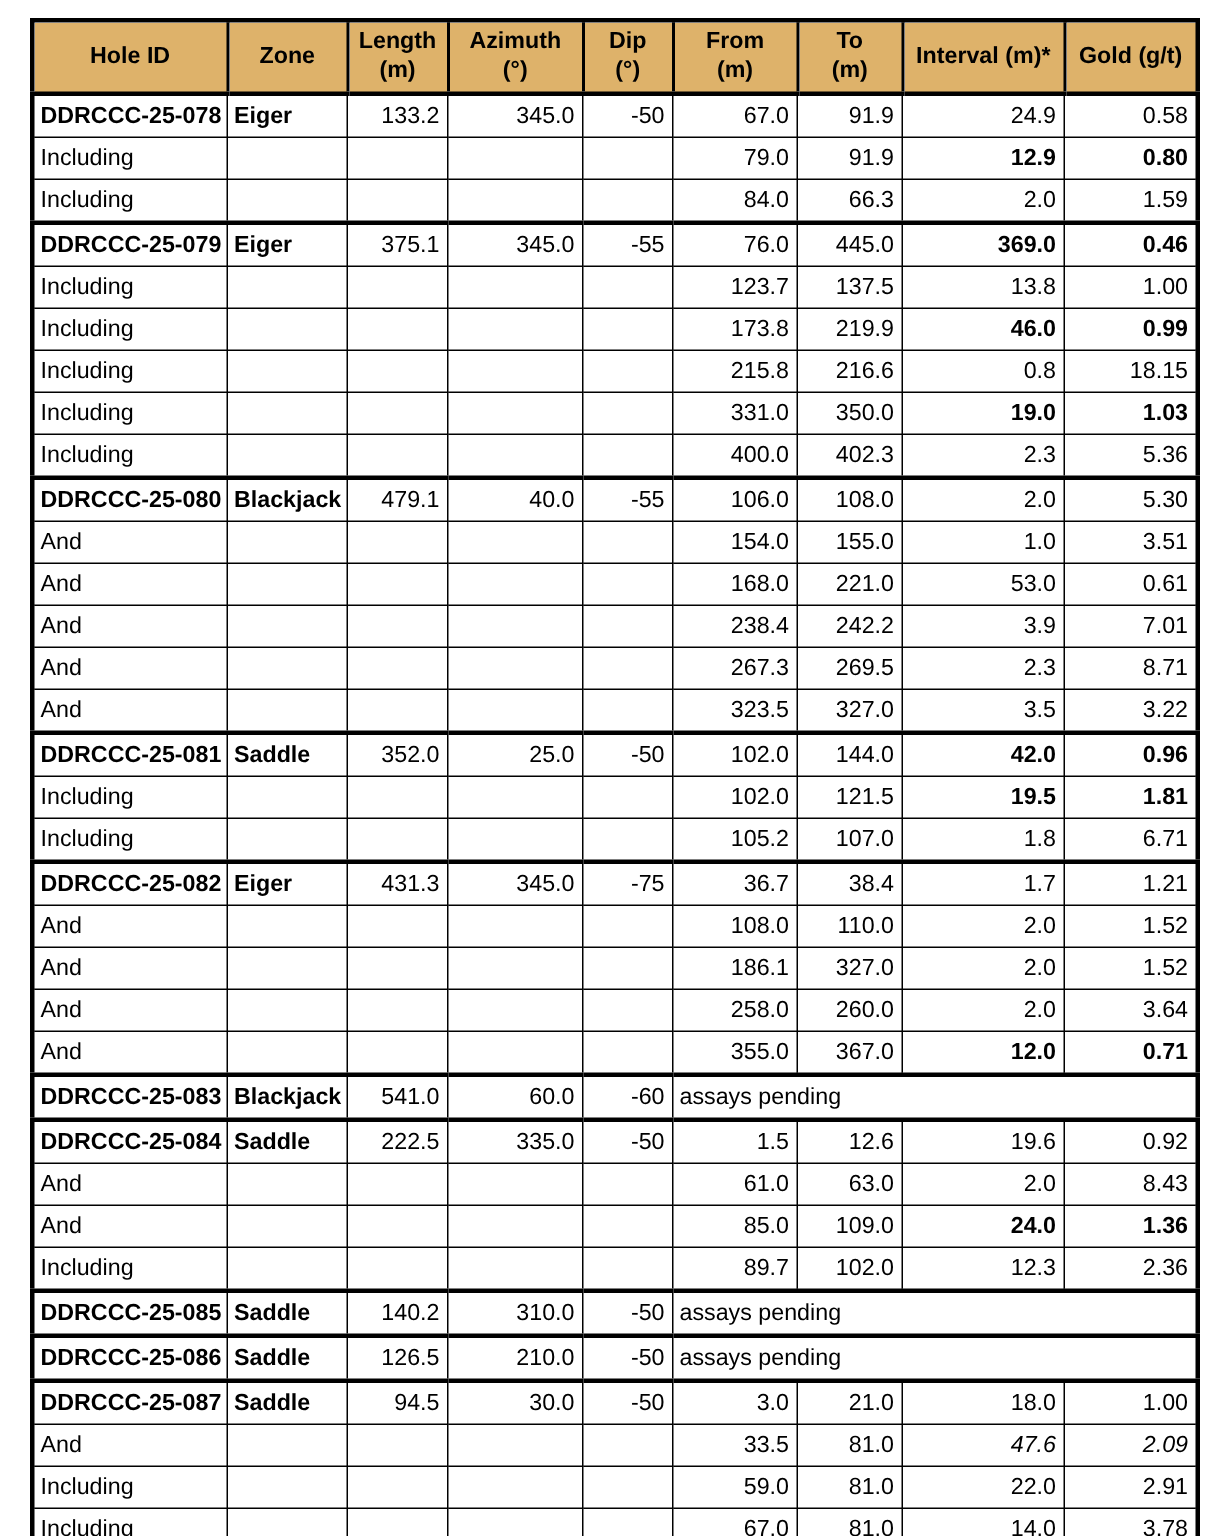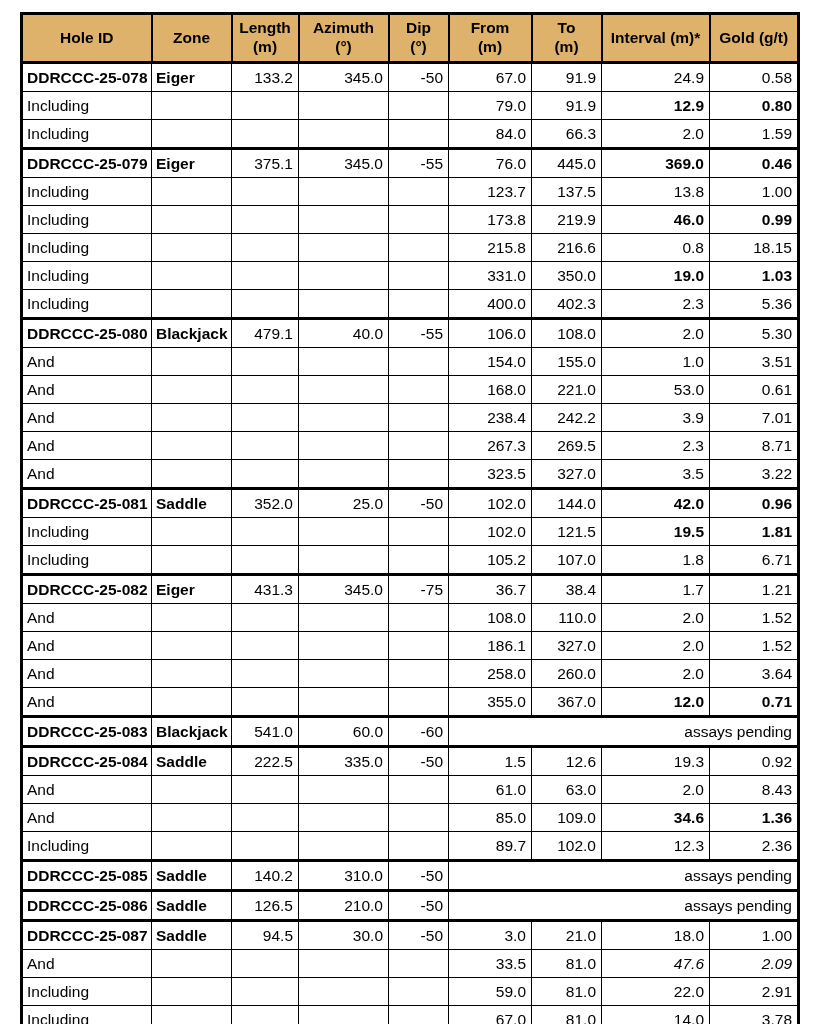--- a/index.html
+++ b/index.html
@@ -38,21 +38,21 @@
     font-size: 15.5px;
     height: 25px;
     padding: 1px 5px 1px 4px;
     white-space: nowrap;
     overflow: hidden;
     vertical-align: middle;
   }
   table.drill tr.group td { border-top: 3px solid #000; }
   td.num { text-align: right; }
   td.txt { text-align: left; }
-  td.center { text-align: right; }
+  td.center { text-align: left; }
   .b  { font-weight: bold; }
   .bi { font-weight: normal; font-style: italic; }
 </style>
 </head>
 <body>
 
 <div class="wrap">
   <table class="drill">
     <colgroup>
       <col style="width:130px">
@@ -368,21 +368,21 @@
           <td class="center" colspan="4">assays pending</td>
         </tr>
         <tr class="group">
           <td class="txt b">DDRCCC-25-084</td>
           <td class="txt b">Saddle</td>
           <td class="num">222.5</td>
           <td class="num">335.0</td>
           <td class="num">-50</td>
           <td class="num">1.5</td>
           <td class="num">12.6</td>
-          <td class="num">19.3</td>
+          <td class="num">19.6</td>
           <td class="num">0.92</td>
         </tr>
         <tr>
           <td class="txt">And</td>
           <td class="txt b"></td>
           <td class="num"></td>
           <td class="num"></td>
           <td class="num"></td>
           <td class="num">61.0</td>
           <td class="num">63.0</td>
@@ -390,21 +390,21 @@
           <td class="num">8.43</td>
         </tr>
         <tr>
           <td class="txt">And</td>
           <td class="txt b"></td>
           <td class="num"></td>
           <td class="num"></td>
           <td class="num"></td>
           <td class="num">85.0</td>
           <td class="num">109.0</td>
-          <td class="num b">34.6</td>
+          <td class="num b">24.0</td>
           <td class="num b">1.36</td>
         </tr>
         <tr>
           <td class="txt">Including</td>
           <td class="txt b"></td>
           <td class="num"></td>
           <td class="num"></td>
           <td class="num"></td>
           <td class="num">89.7</td>
           <td class="num">102.0</td>

